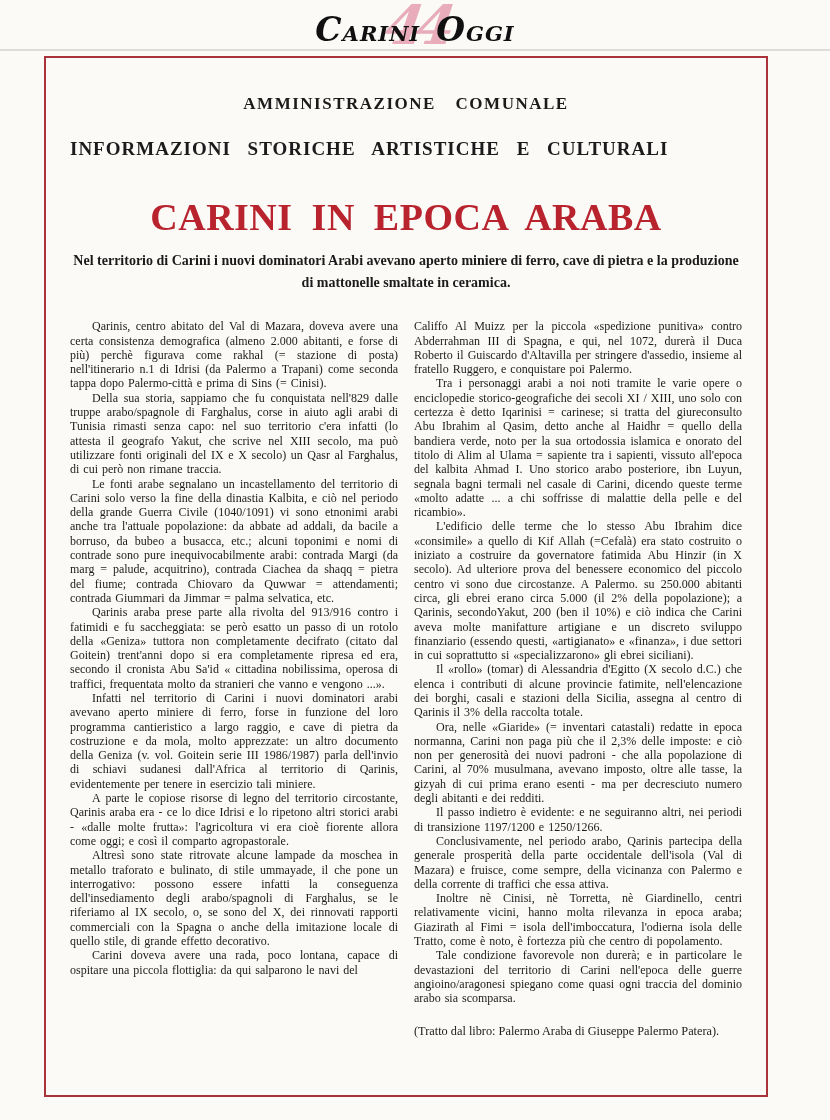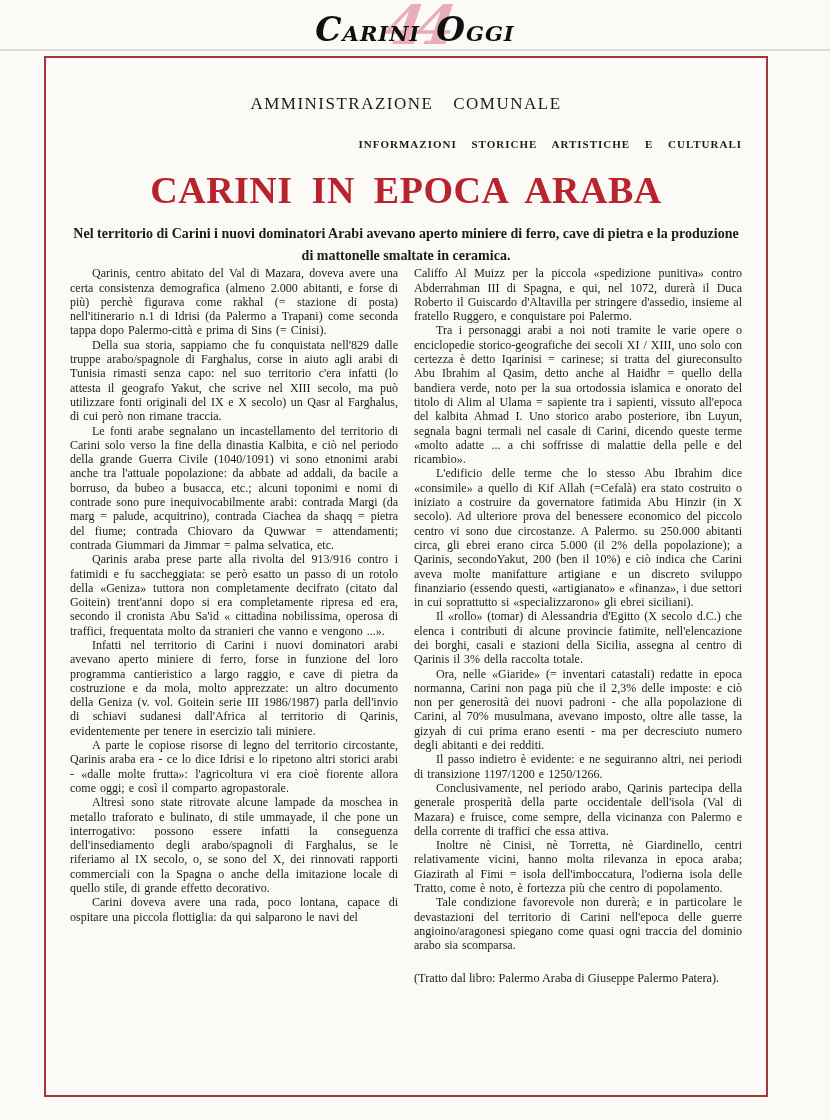--- a/index.html
+++ b/index.html
@@ -65,57 +65,58 @@
     left: 44px; top: 56px;
     width: 724px; height: 1041px;
     box-sizing: border-box;
     border: 2px solid #a8333b;
     padding: 30px 24px 0 24px;
     overflow: hidden;
     background: #fbfaf7;
   }
   .kicker-1 {
     text-align: center;
-    font-weight: normal;
+    font-weight: bold;
     font-size: 17px;
     letter-spacing: 1.5px;
     word-spacing: 14px;
     margin: 6px 0 12px 0;
   }
   .kicker-2 {
-    text-align: right;
+    text-align: left;
     font-weight: bold;
-    font-size: 11px;
+    font-size: 19px;
     letter-spacing: 1px;
     word-spacing: 11px;
     margin: 24px 0 0 0;
   }
   .article-title {
     text-align: center;
     font-weight: bold;
     font-size: 38px;
     letter-spacing: 0.5px;
     word-spacing: 9px;
     color: #b8232e;
-    margin: 21px 0 0 0;
+    margin: 38px 0 0 0;
     line-height: 1.05;
   }
   .article-subtitle {
     text-align: center;
     font-weight: bold;
     font-size: 14px;
     line-height: 1.55;
     margin: 12px auto 0 auto;
     max-width: 676px;
   }
 
   
   .columns {
     display: flex;
     gap: 16px;
+    margin-top: 26px;
   }
   .col { flex: 1 1 0; min-width: 0; }
   .para {
     margin: 0;
     font-size: 12px;
     line-height: 14.3px;
     text-align: justify;
     text-indent: 22px;
     word-spacing: 1px;
   }

